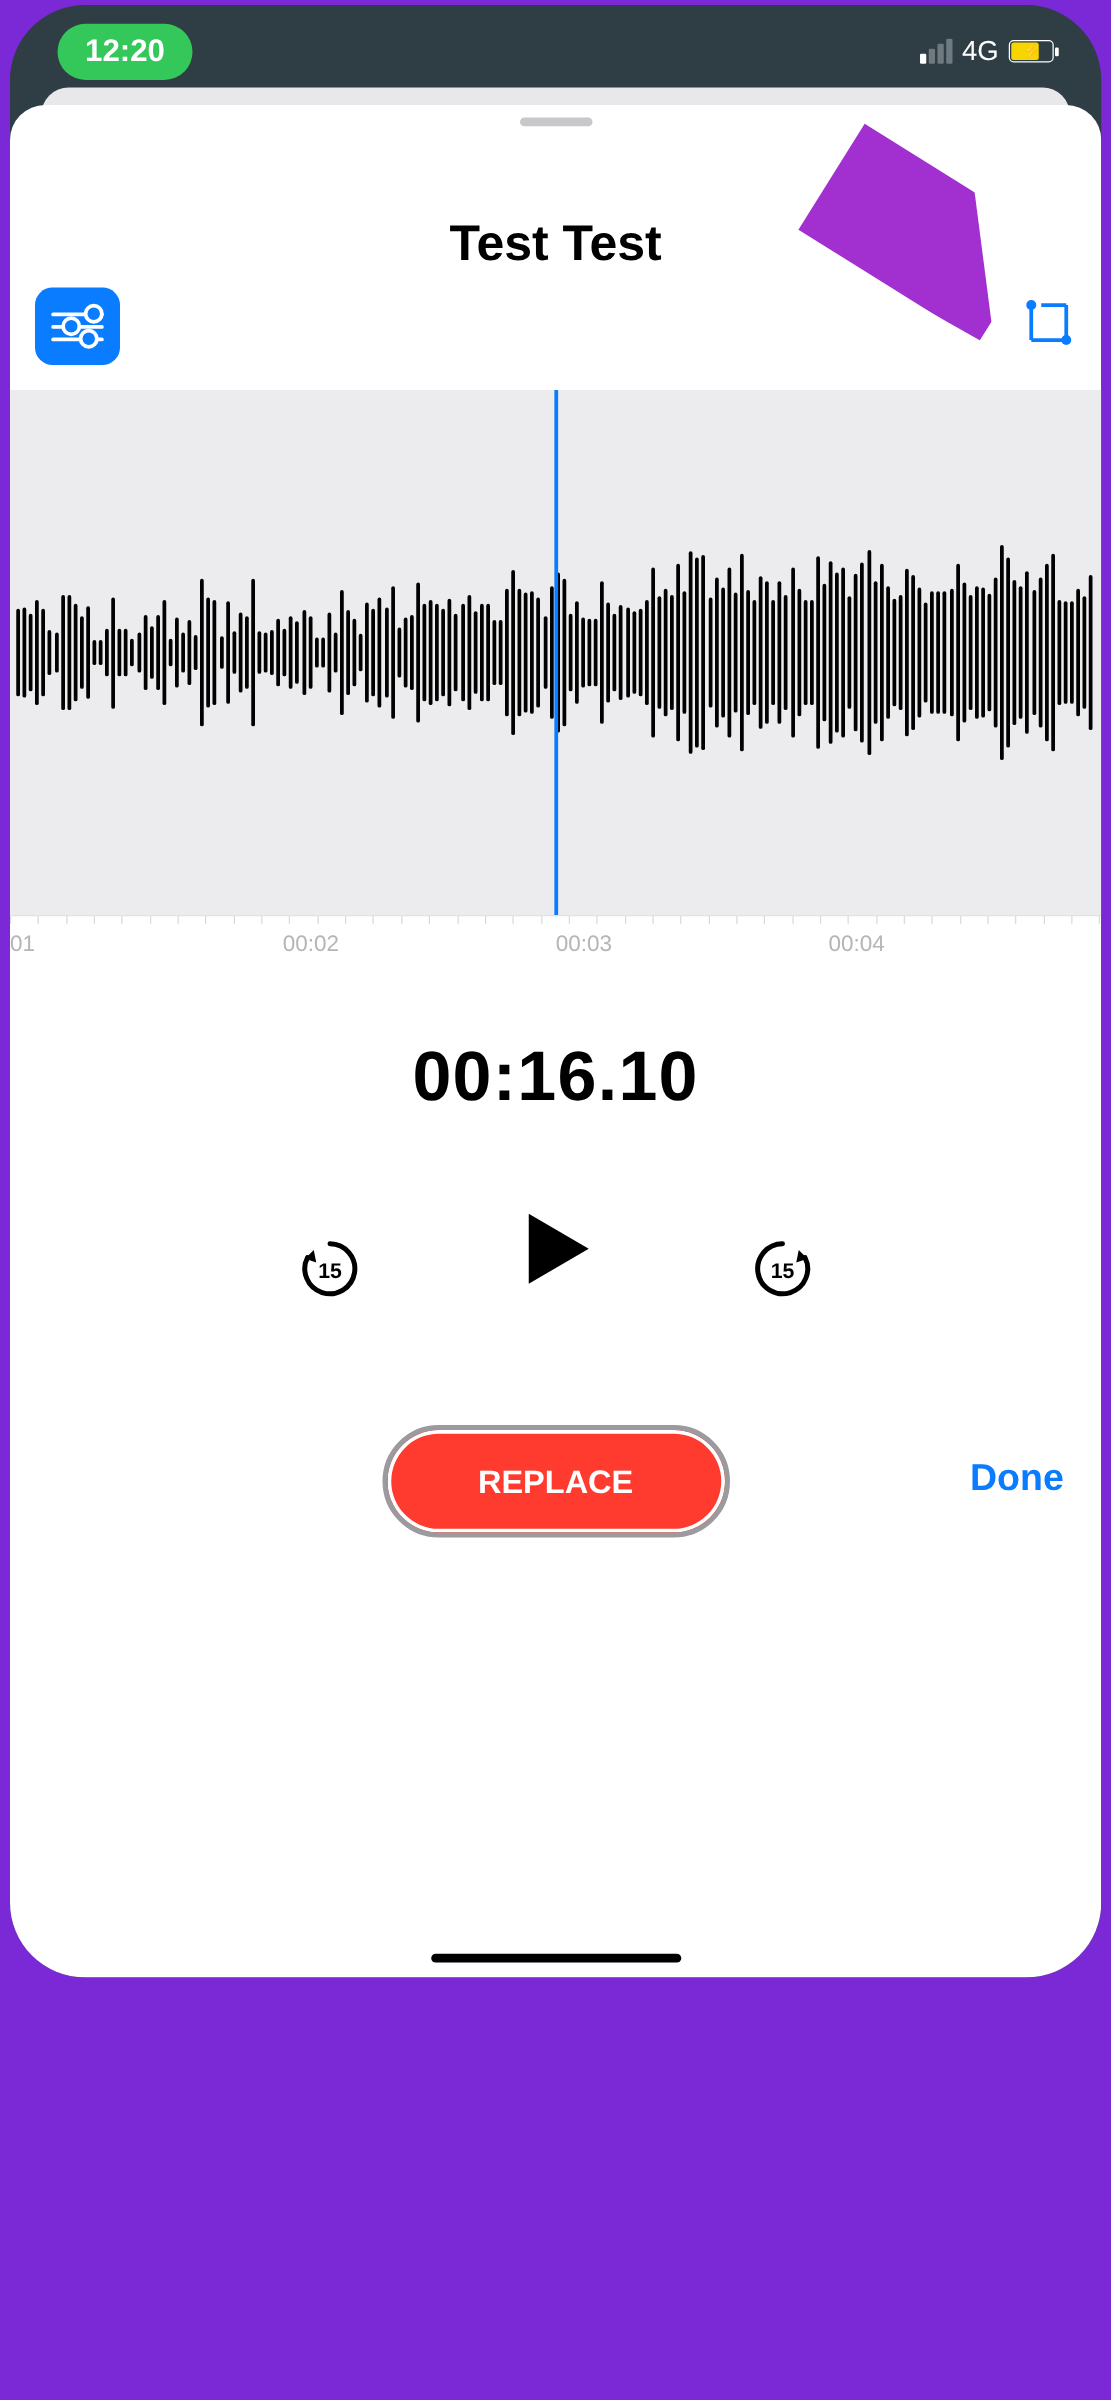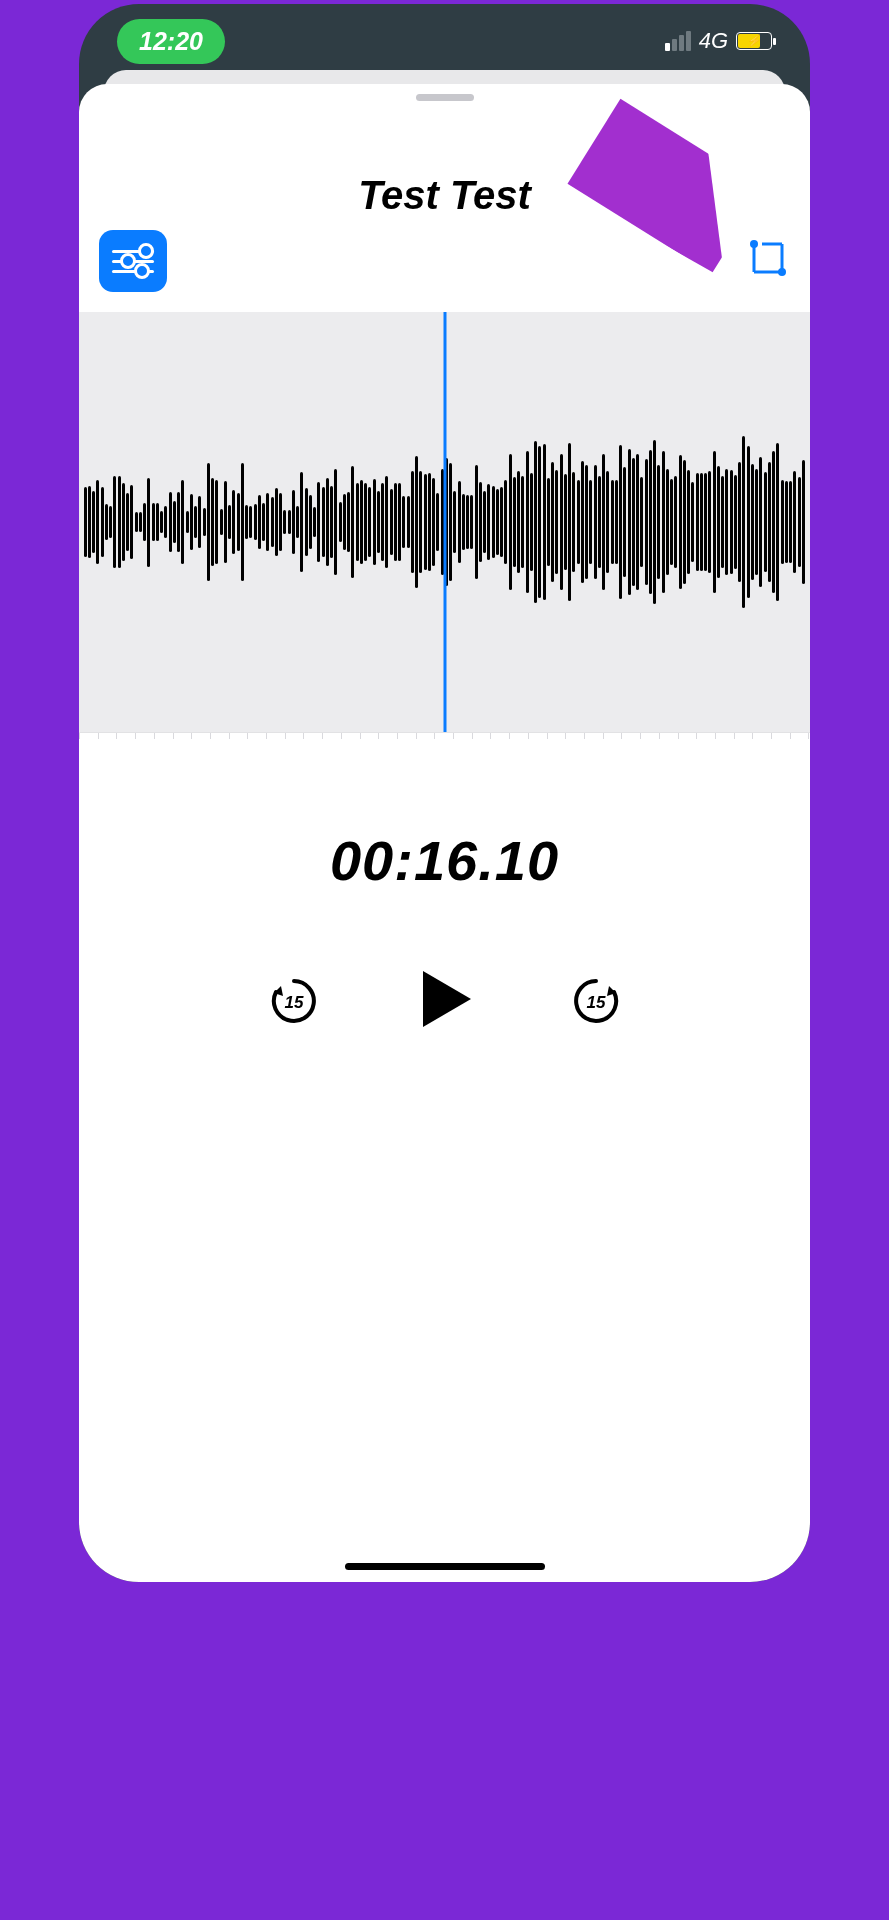--- a/index.html
+++ b/index.html
@@ -1,20 +1,20 @@
 <!DOCTYPE html>
 <html><head>
 <meta charset="utf-8">
 <style>
   * { margin:0; padding:0; box-sizing:border-box; font-family: -apple-system, "Helvetica Neue", Arial, sans-serif; }
   html,body { width:100%; height:100%; }
   body { background:#7b28d6; display:flex; justify-content:center; }
   .device {
-    width:731px; height:1578px; background:#2f3d44; border-radius:60px;
-    position:relative; overflow:hidden; margin:4px 0;font-style:italic;
+    width:873px; height:1578px; background:#2f3d44; border-radius:60px;
+    position:relative; overflow:hidden; margin:4px 0;
   }
   
   .status-bar {
     position:absolute; top:0; left:0; right:0; height:74px;
     display:flex; align-items:center; justify-content:space-between;
     padding:0 38px; z-index:100;
   }
   .status-time {
     background:#34c759; color:#fff; font-weight:600; font-size:25px;
     padding:8px 22px; border-radius:26px;
@@ -87,21 +87,21 @@
   .playhead::before{ top:-6px; }
   .playhead::after{ bottom:-6px; }
 
   .ruler { height:40px; position:relative; border-top:1px solid #e2e2e4; }
   .tick-labels { display:flex; justify-content:space-between; padding:12px 0 0; font-size:18px; color:#b5b5ba;}
   .tick-labels span { width:0; white-space:nowrap; position:relative; }
   .ruler .minor { position:absolute; top:0; left:0; right:0; height:10px; display:flex; justify-content:space-between;}
   .ruler .minor i{ width:1px; height:6px; background:#d9d9dd; }
 
   .timecode { text-align:center; font-size:56px; font-weight:700; margin-top:56px; letter-spacing:1px;}
-  .controls { display:flex; align-items:center; justify-content:center; gap:90px; margin-top:70px;}
+  .controls { display:flex; align-items:flex-end; justify-content:center; gap:120px; margin-top:70px;}
   .skip-icon { width:50px; height:50px; position:relative; }
   .play-btn svg{ width:72px; height:72px; }
 
   .bottom-row { position:relative; margin-top:100px; height:120px;}
   .replace-btn {
     position:absolute; left:50%; transform:translateX(-50%);
     width:278px; height:90px; border-radius:60px; background:#ff3b30;
     border:4px solid #9a9a9f; display:flex; align-items:center; justify-content:center;
     color:#fff; font-weight:700; font-size:26px; box-shadow:inset 0 0 0 3px #fff;
   }
@@ -384,20 +384,27 @@
             <i></i>
             <i></i>
             <i></i>
             <i></i>
             <i></i>
             <i></i>
             <i></i>
             <i></i>
             <i></i>
           </div>
+        <div class="tick-labels">
+          <span style="left:0">01</span>
+          <span>00:02</span>
+          <span>00:03</span>
+          <span>00:04</span>
+          <span style="text-align:right">0</span>
+        </div>
       </div>
     </div>
 
     <div class="timecode">00:16.10</div>
 
     <div class="controls">
       <div class="skip-icon">
         <svg viewBox="0 0 50 50">
           <path d="M25 5 A20 20 0 1 1 7 16" fill="none" stroke="#000" stroke-width="4" stroke-linecap="round"></path>
           <path d="M12 10 L5 17 L14 20 Z" fill="#000"></path>
@@ -411,16 +418,20 @@
       </div>
       <div class="skip-icon">
         <svg viewBox="0 0 50 50">
           <path d="M25 5 A20 20 0 1 0 43 16" fill="none" stroke="#000" stroke-width="4" stroke-linecap="round"></path>
           <path d="M38 10 L45 17 L36 20 Z" fill="#000"></path>
           <text x="25" y="32" font-size="17" font-weight="700" text-anchor="middle" fill="#000">15</text>
         </svg>
       </div>
     </div>
 
+    <div class="bottom-row">
+      <div class="replace-btn">REPLACE</div>
+      <div class="done-btn">Done</div>
+    </div>
 
     <div class="home-indicator"></div>
   </div>
 </div>
 
 </body></html>

